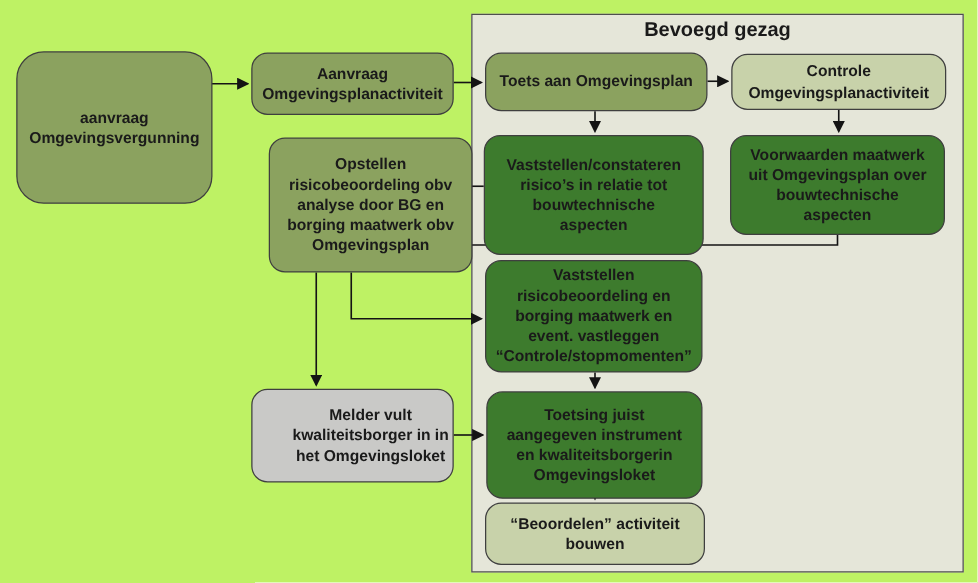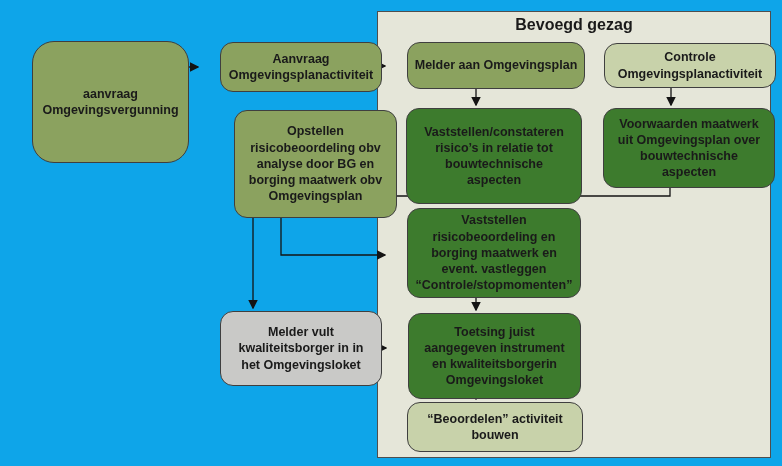--- a/index.html
+++ b/index.html
@@ -8,21 +8,21 @@
     --light-green:#C8D2AA;
     --gray:#C9C9C7;
     --panel-bg:#E5E6D9;
     --border:#3F3F3F;
     --text:#1A1A1A;
   }
   html,body{margin:0;padding:0;background:#fff;}
   .stage{
     position:relative;
     width:782px;height:466px;
-    background:#0ea5e9;
+    background:#bef264;
     font-family:"Liberation Sans","DejaVu Sans",sans-serif;
     color:var(--text);
     overflow:hidden;
   }
   .panel{
     position:absolute;
     left:377px;top:11px;width:394px;height:447px;
     background:var(--panel-bg);
     border:1.5px solid #4E4E4E;
     box-sizing:border-box;
@@ -46,28 +46,27 @@
     border-radius:13px;
     display:flex;
     flex-direction:column;
     align-items:center;
     justify-content:center;
     text-align:center;
     font-size:12.5px;
     font-weight:700;
     line-height:1.3;
     padding:2px 3px;
-    margin-left:19px;
   }
   .node .label{white-space:pre-line;}
   .node .note{white-space:pre-line;}
   .node.medium{background:var(--medium-green);}
   .node.dark{background:var(--dark-green);}
   .node.light{background:var(--light-green);}
-  .node.gray{background:var(--gray);}
+  .node.gray{background:var(--gray);align-items:flex-end;}
   .node.big-radius{border-radius:22px;}
 </style>
 </head>
 <body>
 
 <div class="stage">
 
   <div class="panel">
     <div class="panel-title">Bevoegd gezag</div>
   </div>
@@ -98,21 +97,21 @@
     <span class="label">aanvraag
 Omgevingsvergunning</span>
   </div>
 
   <div class="node medium" style="left:201px;top:42px;width:162px;height:50px">
     <span class="label">Aanvraag
 Omgevingsplanactiviteit</span>
   </div>
 
   <div class="node medium" style="left:388px;top:42px;width:178px;height:47px">
-    <span class="label">Melder aan Omgevingsplan</span>
+    <span class="label">Toets aan Omgevingsplan</span>
   </div>
 
   <div class="node light" style="left:585px;top:43px;width:172px;height:45px">
     <span class="label">Controle
 Omgevingsplanactiviteit</span>
   </div>
 
   <div class="node dark" style="left:387px;top:108px;width:176px;height:96px">
     <span class="label">Vaststellen/constateren
 risico’s in relatie tot

